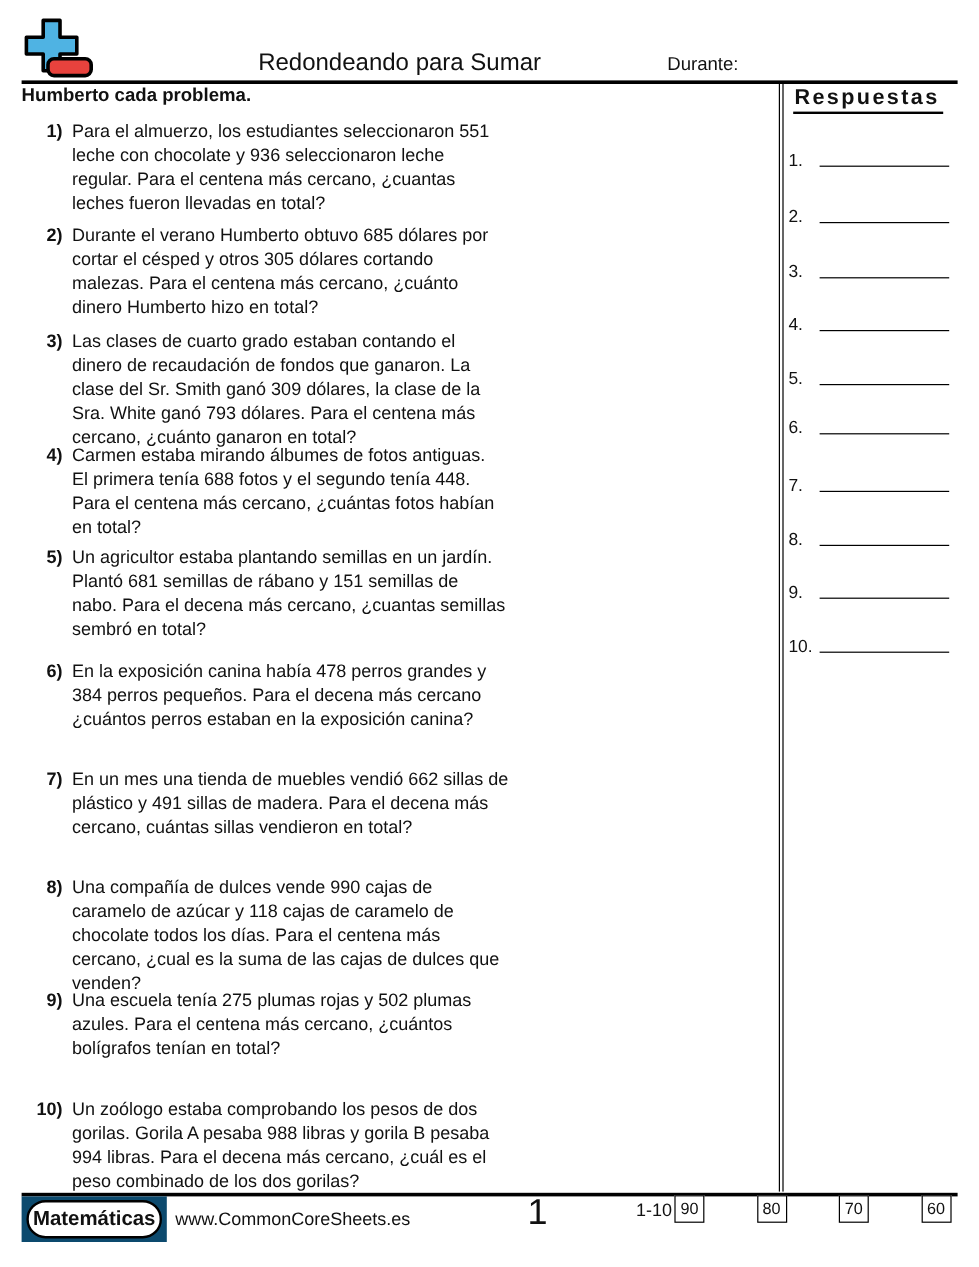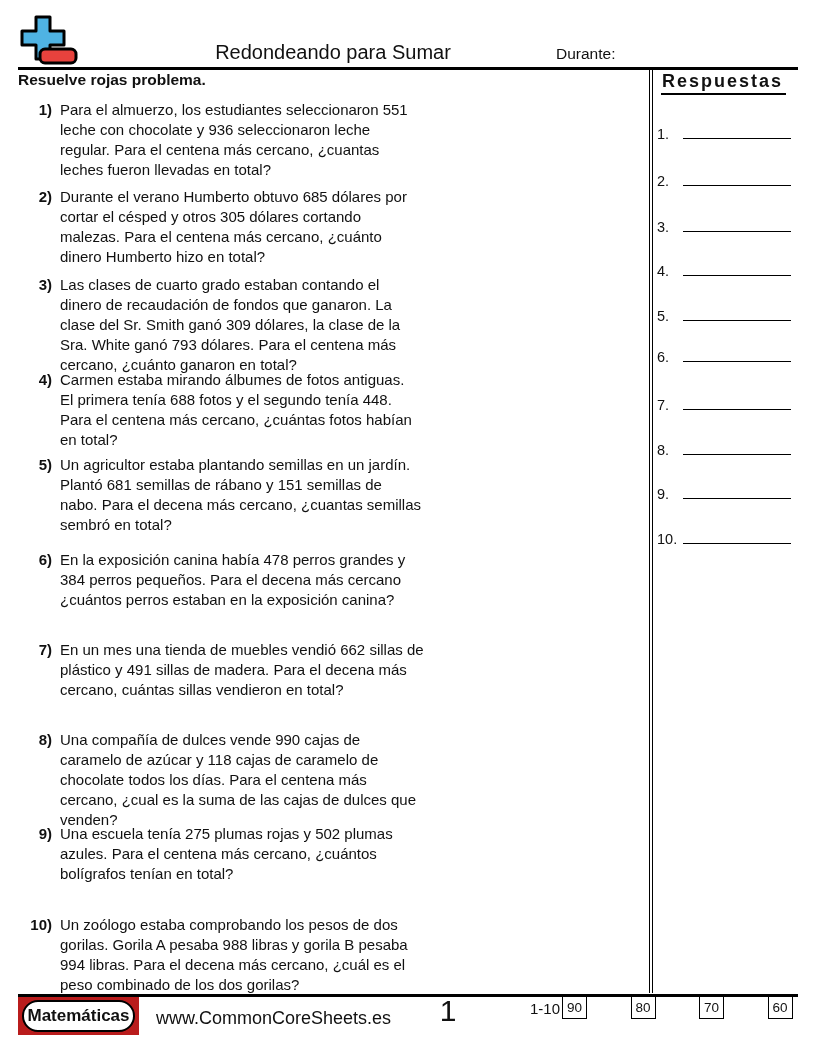--- a/index.html
+++ b/index.html
@@ -22,25 +22,25 @@
   .answers-divider{position:absolute;left:649px;top:70px;height:923px;width:4px;
     border-left:1.5px solid #000;border-right:1.5px solid #000;box-sizing:border-box;}
   .answers-title{position:absolute;left:661px;top:71px;font-size:18px;font-weight:bold;
     letter-spacing:2px;border-bottom:2.5px solid #000;padding:0 3px 1px 1px;text-align:right;}
   .answer-row{position:absolute;left:657px;width:140px;height:20px;}
   .answer-num{font-size:14.5px;}
   .answer-blank{position:absolute;left:26px;top:13px;width:108px;height:0;
     border-bottom:1.5px solid #000;}
   
   .footer-divider{position:absolute;left:18px;top:994px;width:780px;height:3px;background:#000;}
-  .brand-box{position:absolute;left:18px;top:997px;width:121px;height:38px;background:#b91c1c;}
+  .brand-box{position:absolute;left:18px;top:997px;width:121px;height:38px;background:#0c4a6e;}
   .brand-pill{position:absolute;left:4px;top:3px;right:4px;bottom:3px;background:#fff;
     border:2.5px solid #000;border-radius:16px;display:flex;align-items:center;
     justify-content:center;font-size:17px;font-weight:bold;box-sizing:border-box;}
-  .website{position:absolute;left:156px;top:1008px;font-size:18px;}
+  .website{position:absolute;left:146px;top:1008px;font-size:15px;}
   .page-number{position:absolute;left:428px;top:994px;width:40px;text-align:center;font-size:30px;}
   .score-range{position:absolute;left:530px;top:1000px;font-size:15px;}
   .score-table{position:absolute;left:562px;top:996px;display:flex;gap:45px;}
   .score-cell{width:23px;height:21px;border:1.5px solid #000;margin-left:-1.5px;
     display:flex;align-items:center;justify-content:center;font-size:13.5px;background:#fff;}
   .score-cell:first-child{margin-left:0;}
   .score-cell.hl{background:#CCDDF2;}
 </style>
 </head>
 <body>
@@ -49,21 +49,21 @@
 
   <div class="worksheet-icon">
     <svg width="58" height="52" viewBox="0 0 58 52">
       <path d="M16 2 h14 v14 h14 v14 h-14 v14 h-14 v-14 H2 v-14 h14 z" fill="#4FB3E3" stroke="#000" stroke-width="3" stroke-linejoin="round"></path>
       <rect x="20" y="34" width="36" height="14" rx="5" fill="#E8423D" stroke="#000" stroke-width="3"></rect>
     </svg>
   </div>
   <div class="page-title">Redondeando para Sumar</div>
   <div class="name-label">Durante:</div>
   <div class="header-divider"></div>
-  <div class="instruction">Resuelve rojas problema.</div>
+  <div class="instruction">Humberto cada problema.</div>
 
   <div class="problem" style="top:100px">
     <span class="q-num">1)</span>
     <div class="q-text">Para el almuerzo, los estudiantes seleccionaron 551
 leche con chocolate y 936 seleccionaron leche
 regular. Para el centena más cercano, ¿cuantas
 leches fueron llevadas en total?</div>
   </div>
   <div class="problem" style="top:187px">
     <span class="q-num">2)</span>

